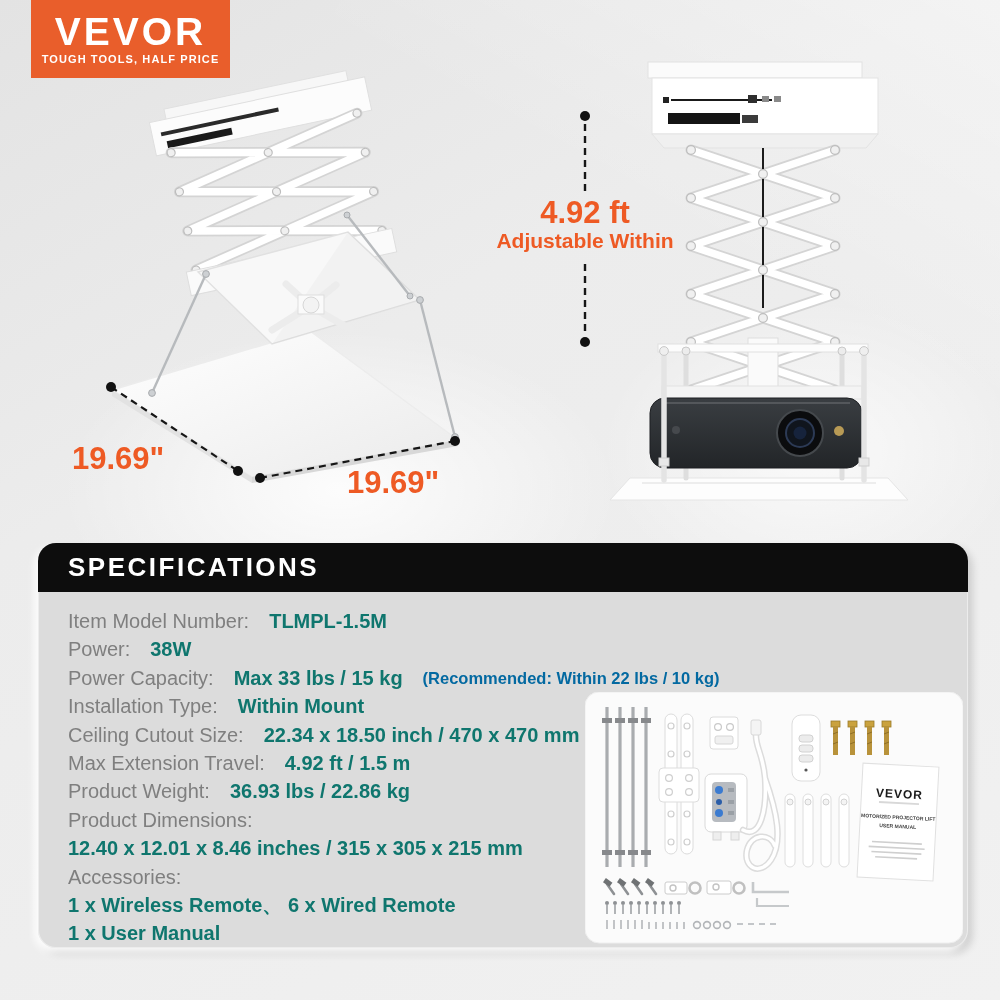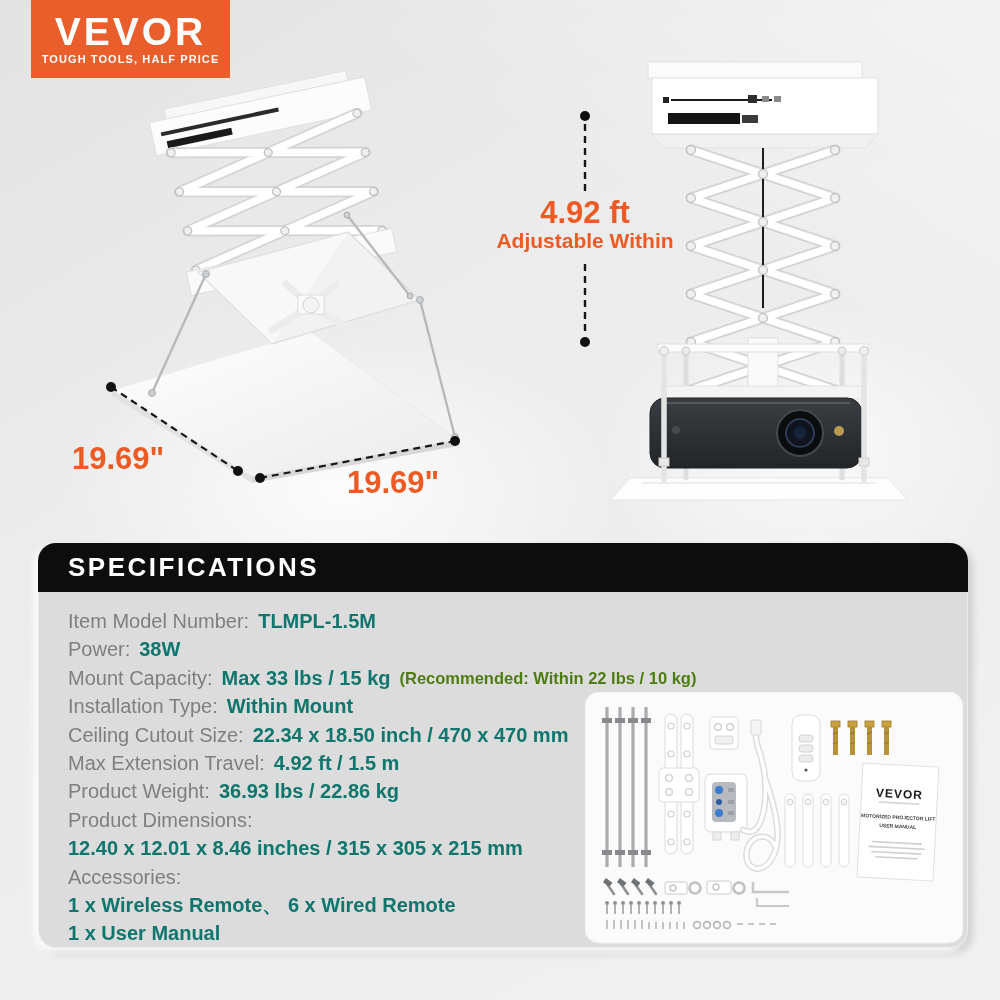--- a/index.html
+++ b/index.html
@@ -34,25 +34,25 @@
   .dim-label.left{left:72px;top:441px;}
   .dim-label.right{left:347px;top:465px;}
 
   
   .spec-panel{position:absolute;left:38px;top:543px;width:930px;height:405px;border-radius:18px;
     background:#dcdcdc;
     box-shadow:-4px 4px 7px rgba(255,255,255,.9), 4px 5px 9px rgba(0,0,0,.16), inset 0 0 0 1px rgba(255,255,255,.45);}
   .spec-header{height:49px;background:#0d0d0d;border-radius:18px 18px 0 0;display:flex;align-items:center;padding-left:30px;}
   .spec-title{color:#fff;font-size:26px;font-weight:bold;letter-spacing:2.5px;margin:0;}
   .spec-body{padding:15px 0 0 30px;}
-  .spec-row{display:flex;align-items:flex-end;gap:9px;line-height:28.4px;white-space:nowrap;}
+  .spec-row{display:flex;align-items:flex-end;gap:20px;line-height:28.4px;white-space:nowrap;}
   .spec-row span:empty{display:none;}
   .spec-row .lbl{color:#7f7f7f;font-size:20px;}
   .spec-row .val{color:#0f766e;font-size:20px;font-weight:bold;}
-  .spec-row .note{color:#4d7c0f;font-size:16.5px;font-weight:bold;}
+  .spec-row .note{color:#0369a1;font-size:16.5px;font-weight:bold;}
 
   
   .accessories-svg{position:absolute;left:585px;top:692px;width:378px;height:253px;}
 </style>
 </head>
 <body>
 
 <div class="stage">
   <div class="bg-swoosh"></div>
   <div class="bg-glow"></div>
@@ -237,21 +237,21 @@
     <div class="spec-body">
       <div class="spec-row">
         <span class="lbl">Item Model Number:</span>
         <span class="val">TLMPL-1.5M</span>
       </div>
       <div class="spec-row">
         <span class="lbl">Power:</span>
         <span class="val">38W</span>
       </div>
       <div class="spec-row">
-        <span class="lbl">Mount Capacity:</span>
+        <span class="lbl">Power Capacity:</span>
         <span class="val">Max 33 lbs / 15 kg</span>
         <span class="note">(Recommended: Within 22 lbs / 10 kg)</span>
       </div>
       <div class="spec-row">
         <span class="lbl">Installation Type:</span>
         <span class="val">Within Mount</span>
       </div>
       <div class="spec-row">
         <span class="lbl">Ceiling Cutout Size:</span>
         <span class="val">22.34 x 18.50 inch / 470 x 470 mm</span>

